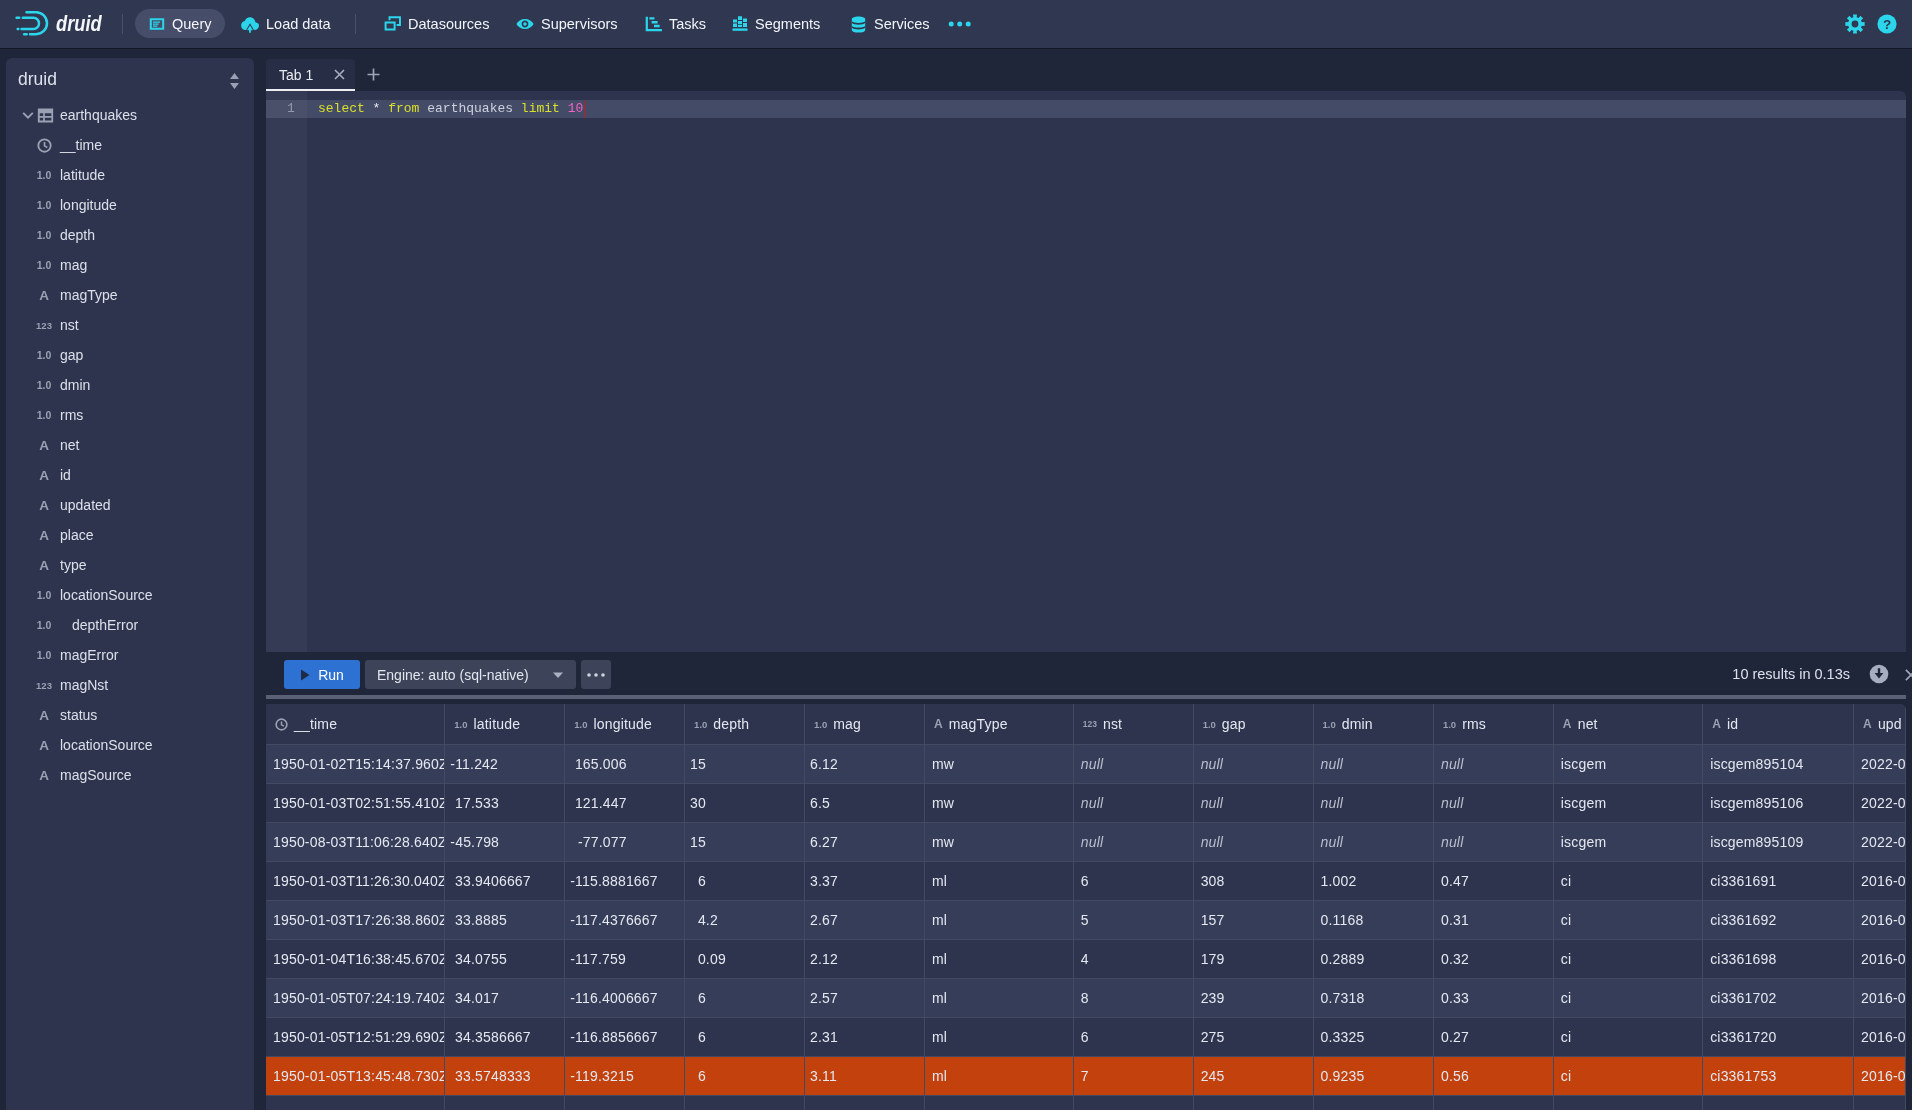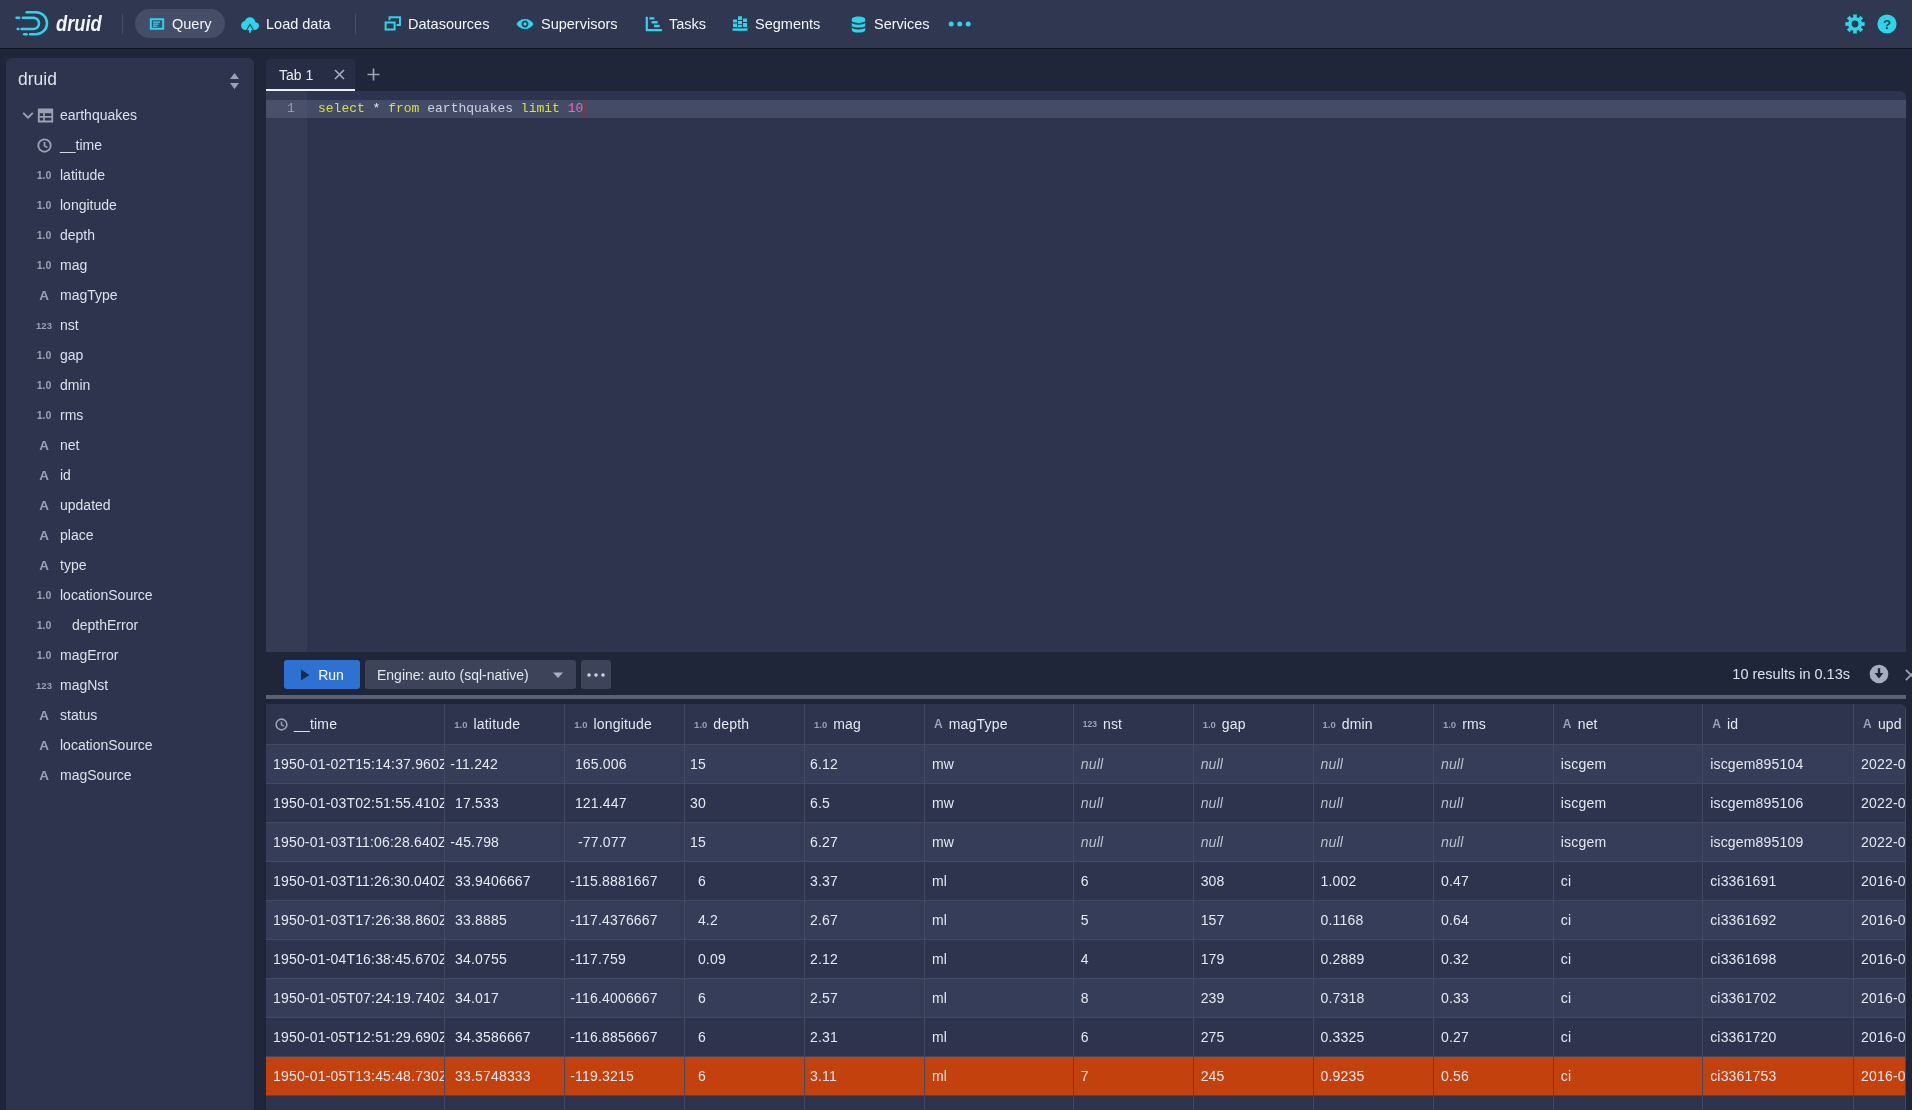--- a/index.html
+++ b/index.html
@@ -403,21 +403,21 @@
         <span class="null">null</span>
       </div>
       <div class="td" style="width:120px">
         <span class="null">null</span>
       </div>
       <div class="td" style="width:149.5px">iscgem</div>
       <div class="td" style="width:151px">iscgem895106</div>
       <div class="td" style="width:52px">2022-08</div>
     </div>
     <div class="tr" style="top:119px;height:39px;background:#363d58">
-      <div class="td" style="width:179.5px">1950-01-03T11:06:28.640Z</div>
+      <div class="td" style="width:179.5px">1950-08-03T11:06:28.640Z</div>
       <div class="td" style="width:120px;padding-left:5.0px">-45.798</div>
       <div class="td" style="width:120px;padding-left:12.8px">-77.077</div>
       <div class="td" style="width:120px;padding-left:5.0px">15</div>
       <div class="td" style="width:120px;padding-left:5.0px">6.27</div>
       <div class="td" style="width:149px">mw</div>
       <div class="td" style="width:120px">
         <span class="null">null</span>
       </div>
       <div class="td" style="width:120px">
         <span class="null">null</span>
@@ -450,21 +450,21 @@
     <div class="tr" style="top:197px;height:39px;background:#363d58">
       <div class="td" style="width:179.5px">1950-01-03T17:26:38.860Z</div>
       <div class="td" style="width:120px;padding-left:9.7px">33.8885</div>
       <div class="td" style="width:120px;padding-left:5.0px">-117.4376667</div>
       <div class="td" style="width:120px;padding-left:12.8px">4.2</div>
       <div class="td" style="width:120px;padding-left:5.0px">2.67</div>
       <div class="td" style="width:149px">ml</div>
       <div class="td" style="width:120px">5</div>
       <div class="td" style="width:120px">157</div>
       <div class="td" style="width:120.5px">0.1168</div>
-      <div class="td" style="width:120px">0.64</div>
+      <div class="td" style="width:120px">0.31</div>
       <div class="td" style="width:149.5px">ci</div>
       <div class="td" style="width:151px">ci3361692</div>
       <div class="td" style="width:52px">2016-01</div>
     </div>
     <div class="tr" style="top:236px;height:39px;background:#2e344e">
       <div class="td" style="width:179.5px">1950-01-04T16:38:45.670Z</div>
       <div class="td" style="width:120px;padding-left:9.7px">34.0755</div>
       <div class="td" style="width:120px;padding-left:5.0px">-117.759</div>
       <div class="td" style="width:120px;padding-left:12.8px">0.09</div>
       <div class="td" style="width:120px;padding-left:5.0px">2.12</div>

